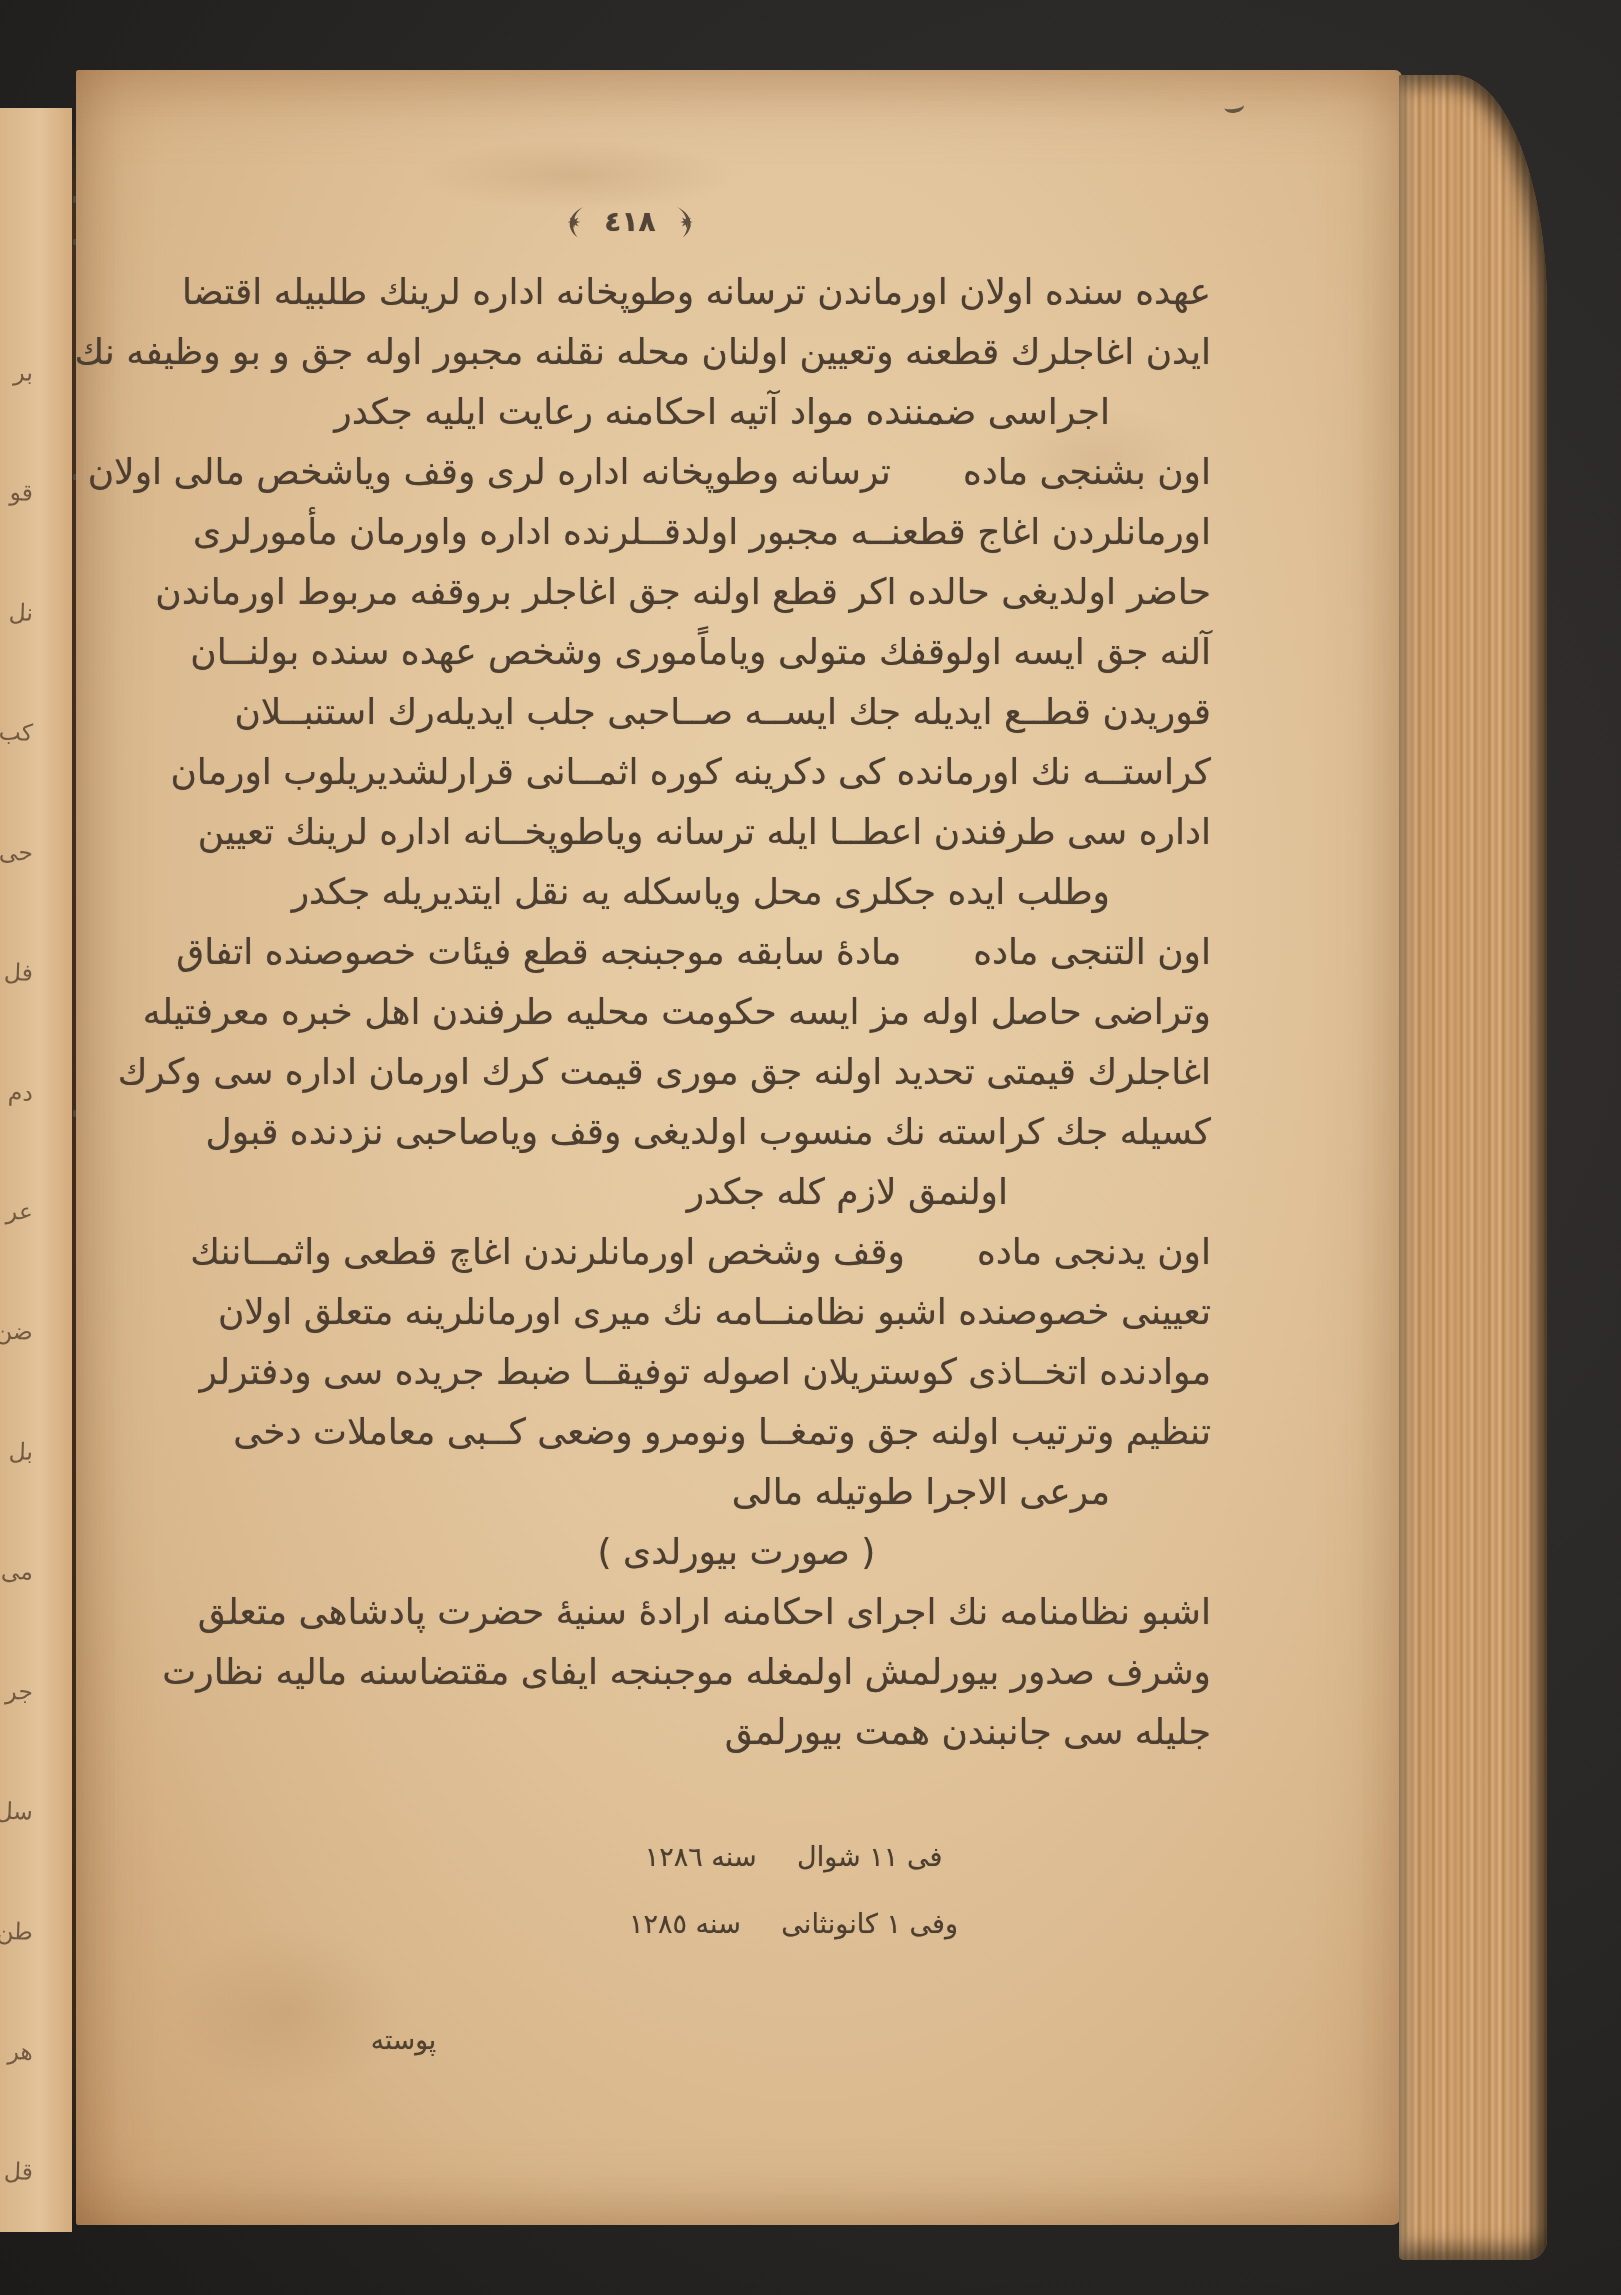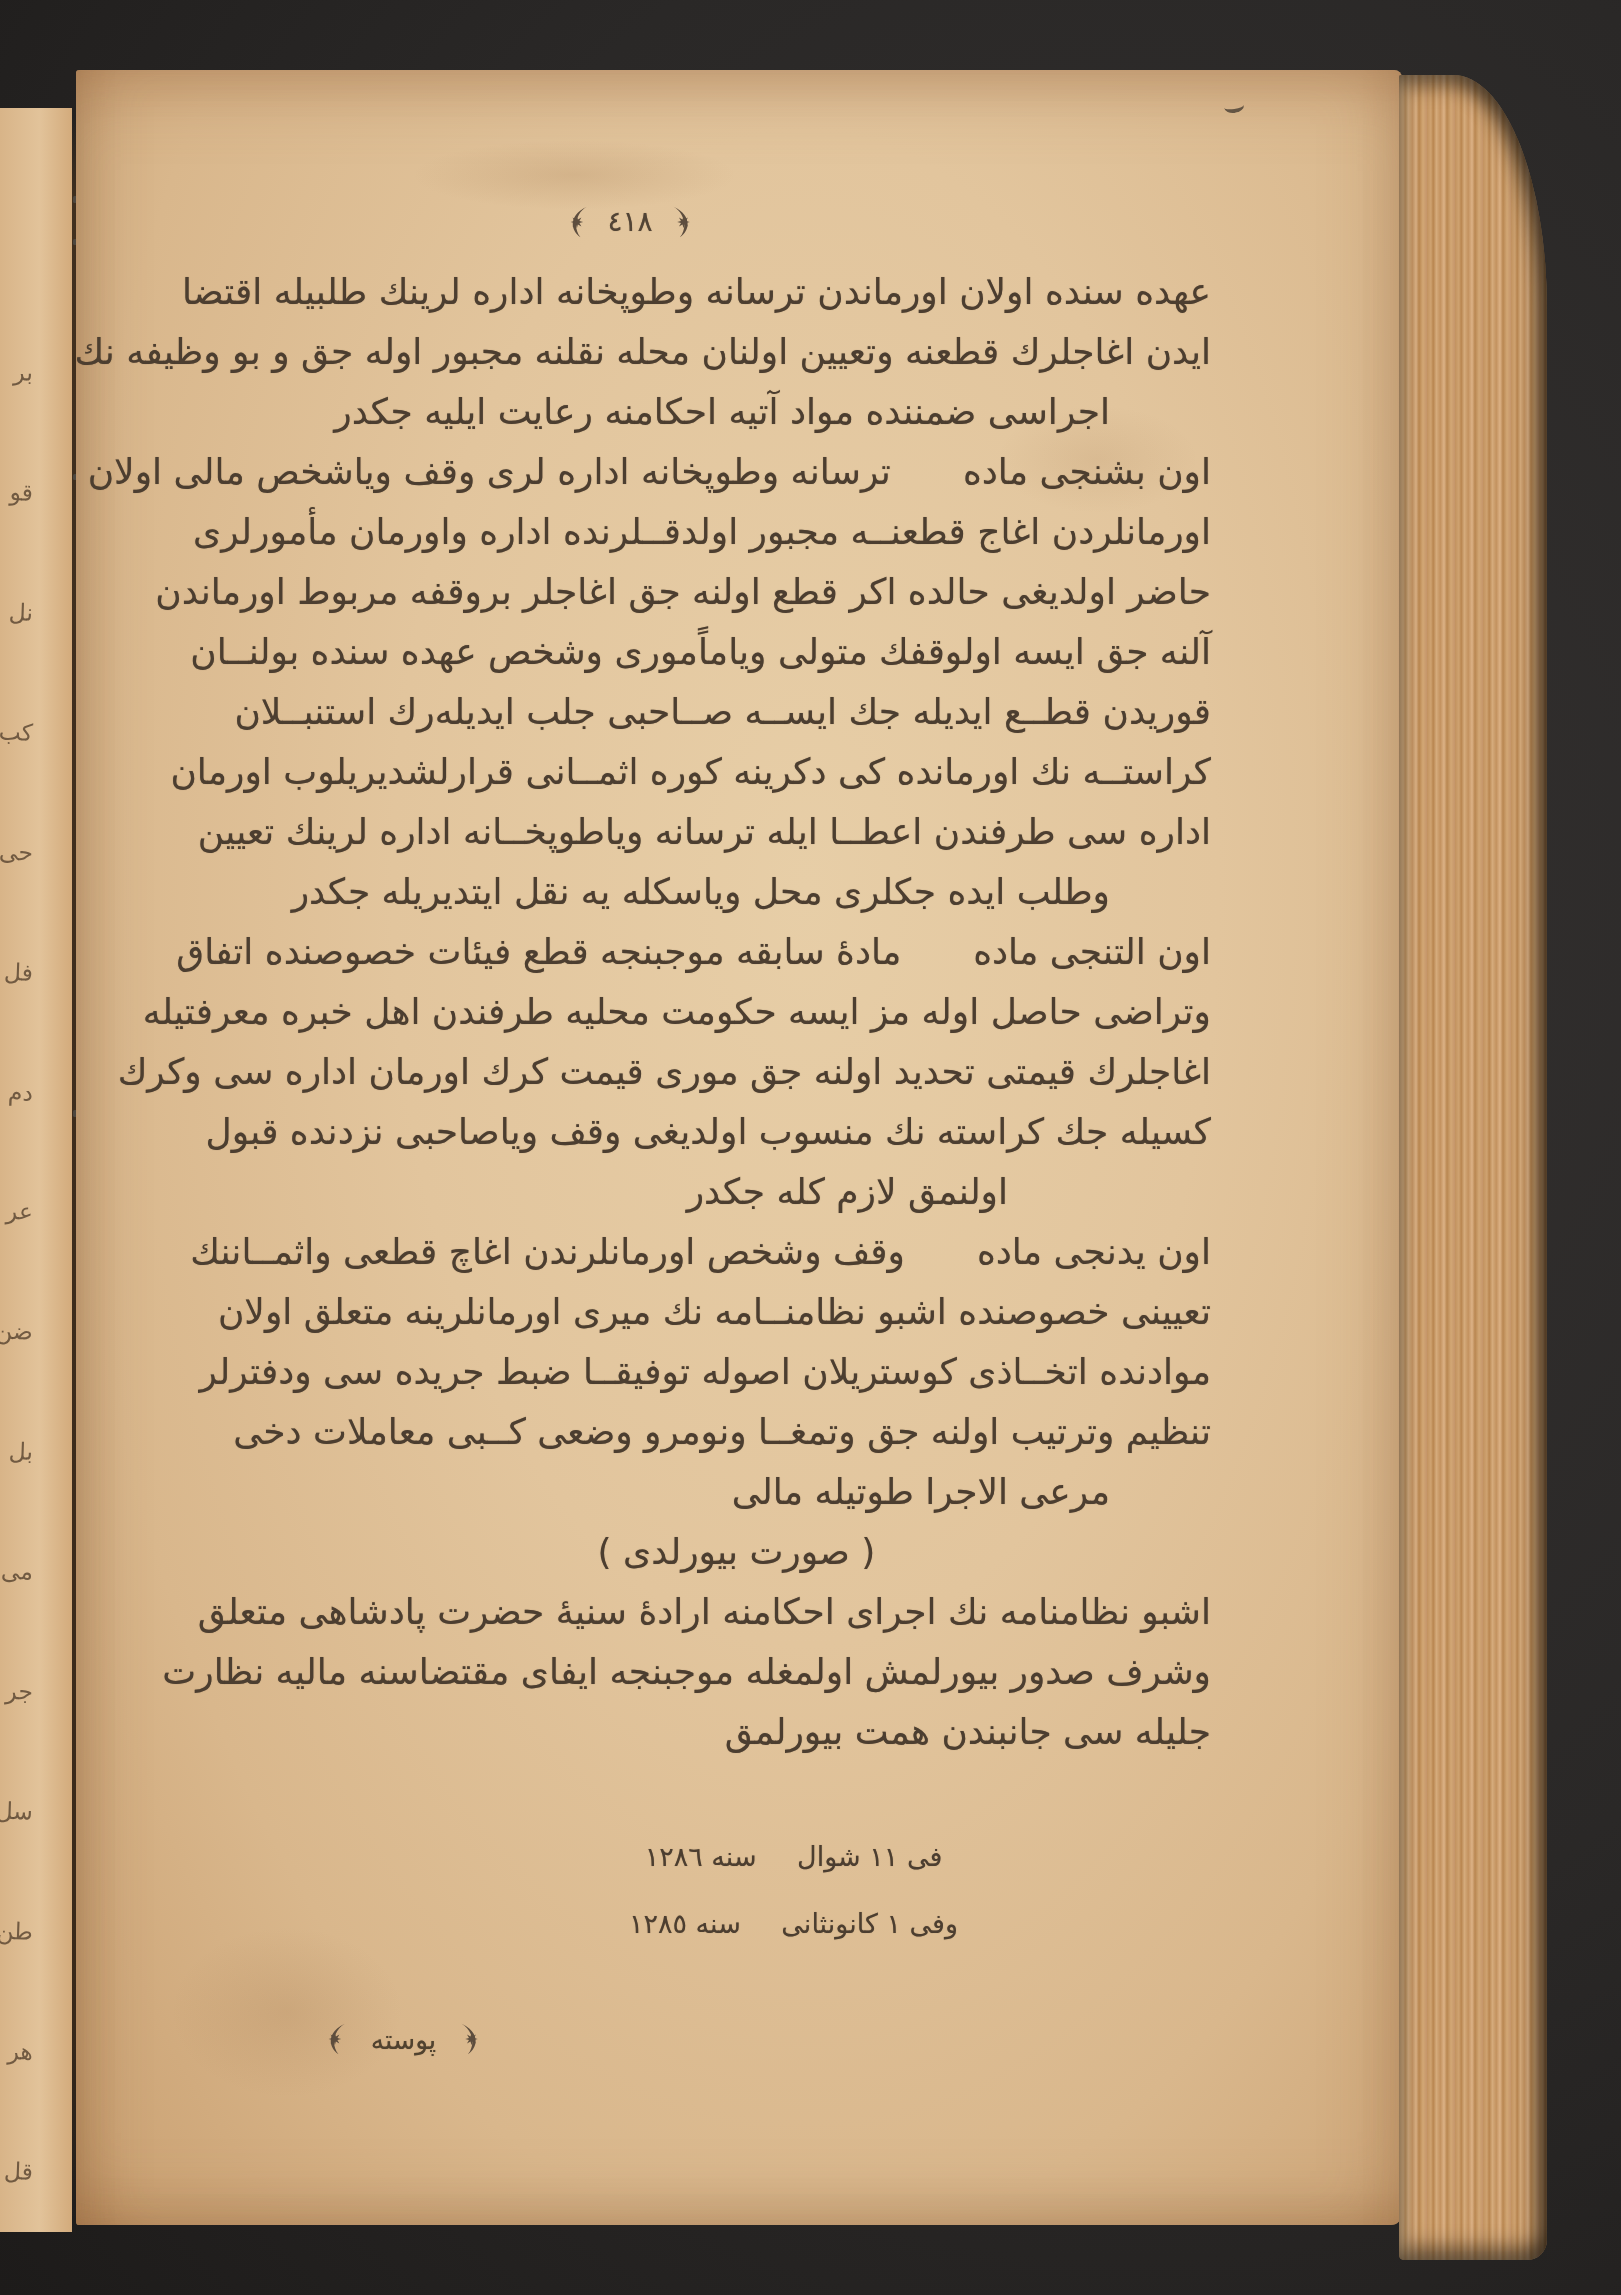--- a/index.html
+++ b/index.html
@@ -28,41 +28,41 @@
         box-shadow:inset 0 55px 70px -39px rgba(150,98,58,.40),
                    inset -39px 0 70px -31px rgba(140,92,52,.35),
                    inset 47px 0 70px -47px rgba(120,78,42,.45),
                    inset 0 -47px 70px -39px rgba(140,92,52,.38);
         border-radius:3.1px 7.8px 11px 3.1px;}
   .blotch{position:absolute;border-radius:50%;pointer-events:none;}
 
   
   .pageno-row{position:absolute;top:119px;left:437px;width:234px;height:65px;
               display:flex;align-items:center;justify-content:center;gap:17px;color:#574839;}
-  .pageno{font-size:28px;font-weight:normal;letter-spacing:4.7px;color:#524436;text-shadow:0 0 0.8px rgba(70,52,34,.6);}
+  .pageno{font-size:28px;font-weight:bold;letter-spacing:4.7px;color:#524436;text-shadow:0 0 0.8px rgba(70,52,34,.6);}
   .orn{width:23.4px;height:36px;fill:#57483a;opacity:.95;}
   .orn.flip{transform:scaleX(-1);}
 
   
   .text-block{position:absolute;top:192px;right:191px;left:186px;direction:rtl;
               color:#4c3e30;text-shadow:0 0 0.8px rgba(72,54,36,.55);}
   .line{height:60px;font-size:36px;line-height:60px;white-space:nowrap;text-align:right;overflow:visible;}
   .line.center{text-align:center;}
   .line.start{text-align:right;}
   .line.end-deep{text-align:right;padding-right:203px;}
   .line.endish{padding-right:101px;}
 
   
   .dates{position:absolute;top:1753px;left:437px;width:561px;direction:rtl;
          color:#4c3e30;text-shadow:0 0 0.8px rgba(72,54,36,.5);}
   .date-line{height:67px;line-height:67px;font-size:27px;text-align:center;white-space:nowrap;}
 
   
   .catchword-row{position:absolute;top:1938px;left:187px;width:281px;height:62px;
-                 display:flex;align-items:center;justify-content:center;gap:22px;color:#534434;}
+                 display:flex;align-items:center;justify-content:center;gap:22px;color:#534434;flex-direction:column;}
   .catchword{font-size:26.5px;color:#50422f;text-shadow:0 0 0.8px rgba(70,52,34,.6);}
 
   
   .ink-mark{position:absolute;top:30px;left:1148px;width:20px;height:9.4px;
             border-bottom:4.7px solid #514538;border-radius:0 0 60% 60%;transform:rotate(-8deg);opacity:.85;}
 
   
   .fore-edge{position:absolute;left:1399px;top:75px;width:148px;height:2185px;
              background:repeating-linear-gradient(90deg,
                #c2925f 0px,#cfa371 3.9px,#b8854f 6.2px,#d5ab7c 9.4px,#c3925f 13.3px,#dcb286 17px,

